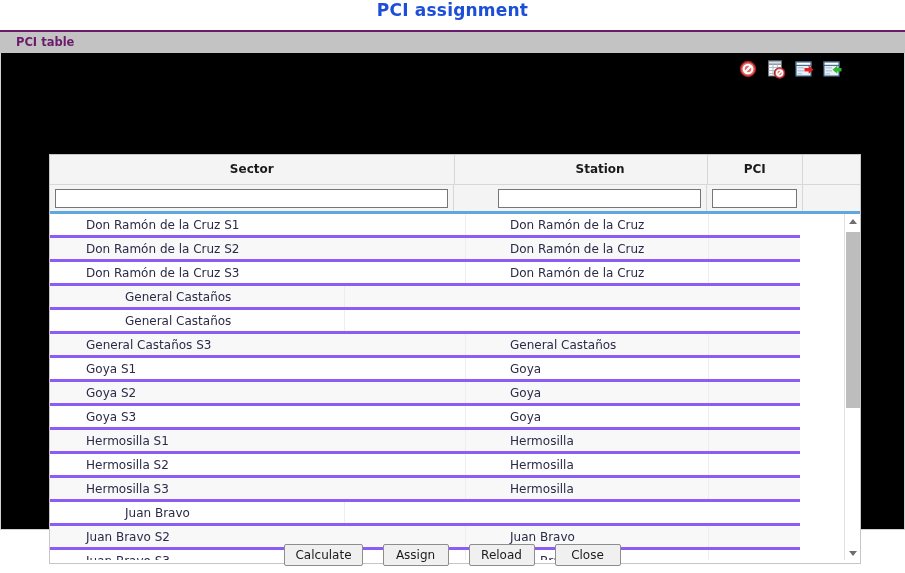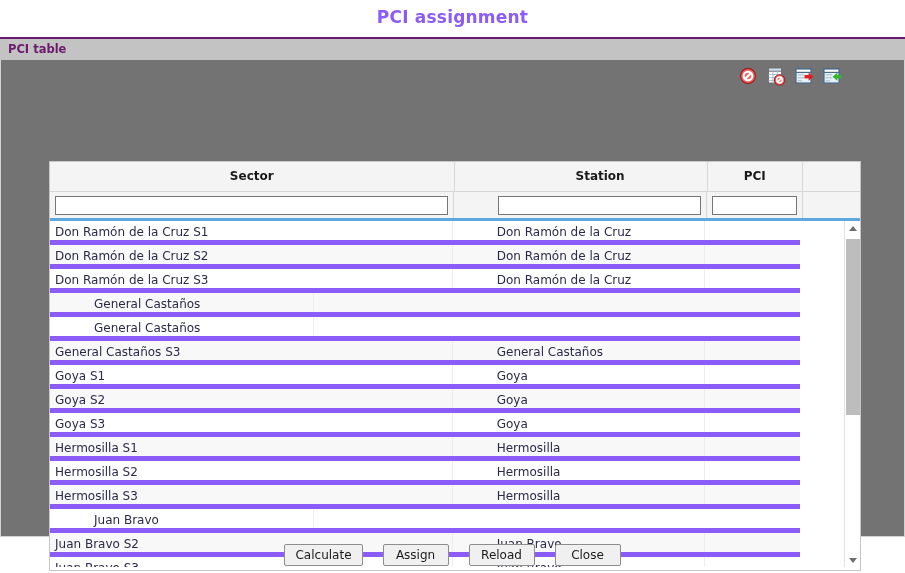--- a/index.html
+++ b/index.html
@@ -15,42 +15,42 @@
     color: #222222;
     overflow: hidden;
     position: relative;
   }
 
   
   .page-title {
     text-align: center;
     font-size: 17px;
     font-weight: bold;
-    color: #8b5cf6;
-    padding: 7px 0 10px 0;
+    color: #1d4ed8;
+    padding: 0 0 10px 0;
     letter-spacing: 0.2px;
   }
 
   
   .panel {
     border-top: 2px solid #6b1b6b;
     margin: 0;
   }
   .panel-header {
     background: #c3c3c3;
     height: 21px;
     line-height: 21px;
-    padding: 0 8px;
+    padding: 0 16px;
     font-size: 11.5px;
     font-weight: bold;
     color: #6b1b6b;
     box-sizing: border-box;
   }
   .panel-body {
-    background: #737373;
+    background: #000000;
     border: 1px solid #d2d2d2;
     border-top: none;
     padding: 0;
     height: 477px;
     box-sizing: border-box;
     position: relative;
   }
 
   
   .toolbar {
@@ -143,22 +143,23 @@
     overflow: hidden;
     background: #ffffff;
   }
   .rows {
     width: 750px;
   }
   .row {
     display: flex;
     height: 24px;
     box-sizing: border-box;
-    border-bottom: 5px solid #8b5cf6;
-    background: #ffffff;
+    border-bottom: 3px solid #8b5cf6;
+    background: #ffffff;
+    padding-left: 31px;
   }
   .row.alt { background: #f8f8f8; }
   .cell {
     box-sizing: border-box;
     border-right: 1px solid #ededed;
     font-size: 12px;
     color: #2a2a4a;
     line-height: 23px;
     padding-left: 5px;
     white-space: nowrap;

